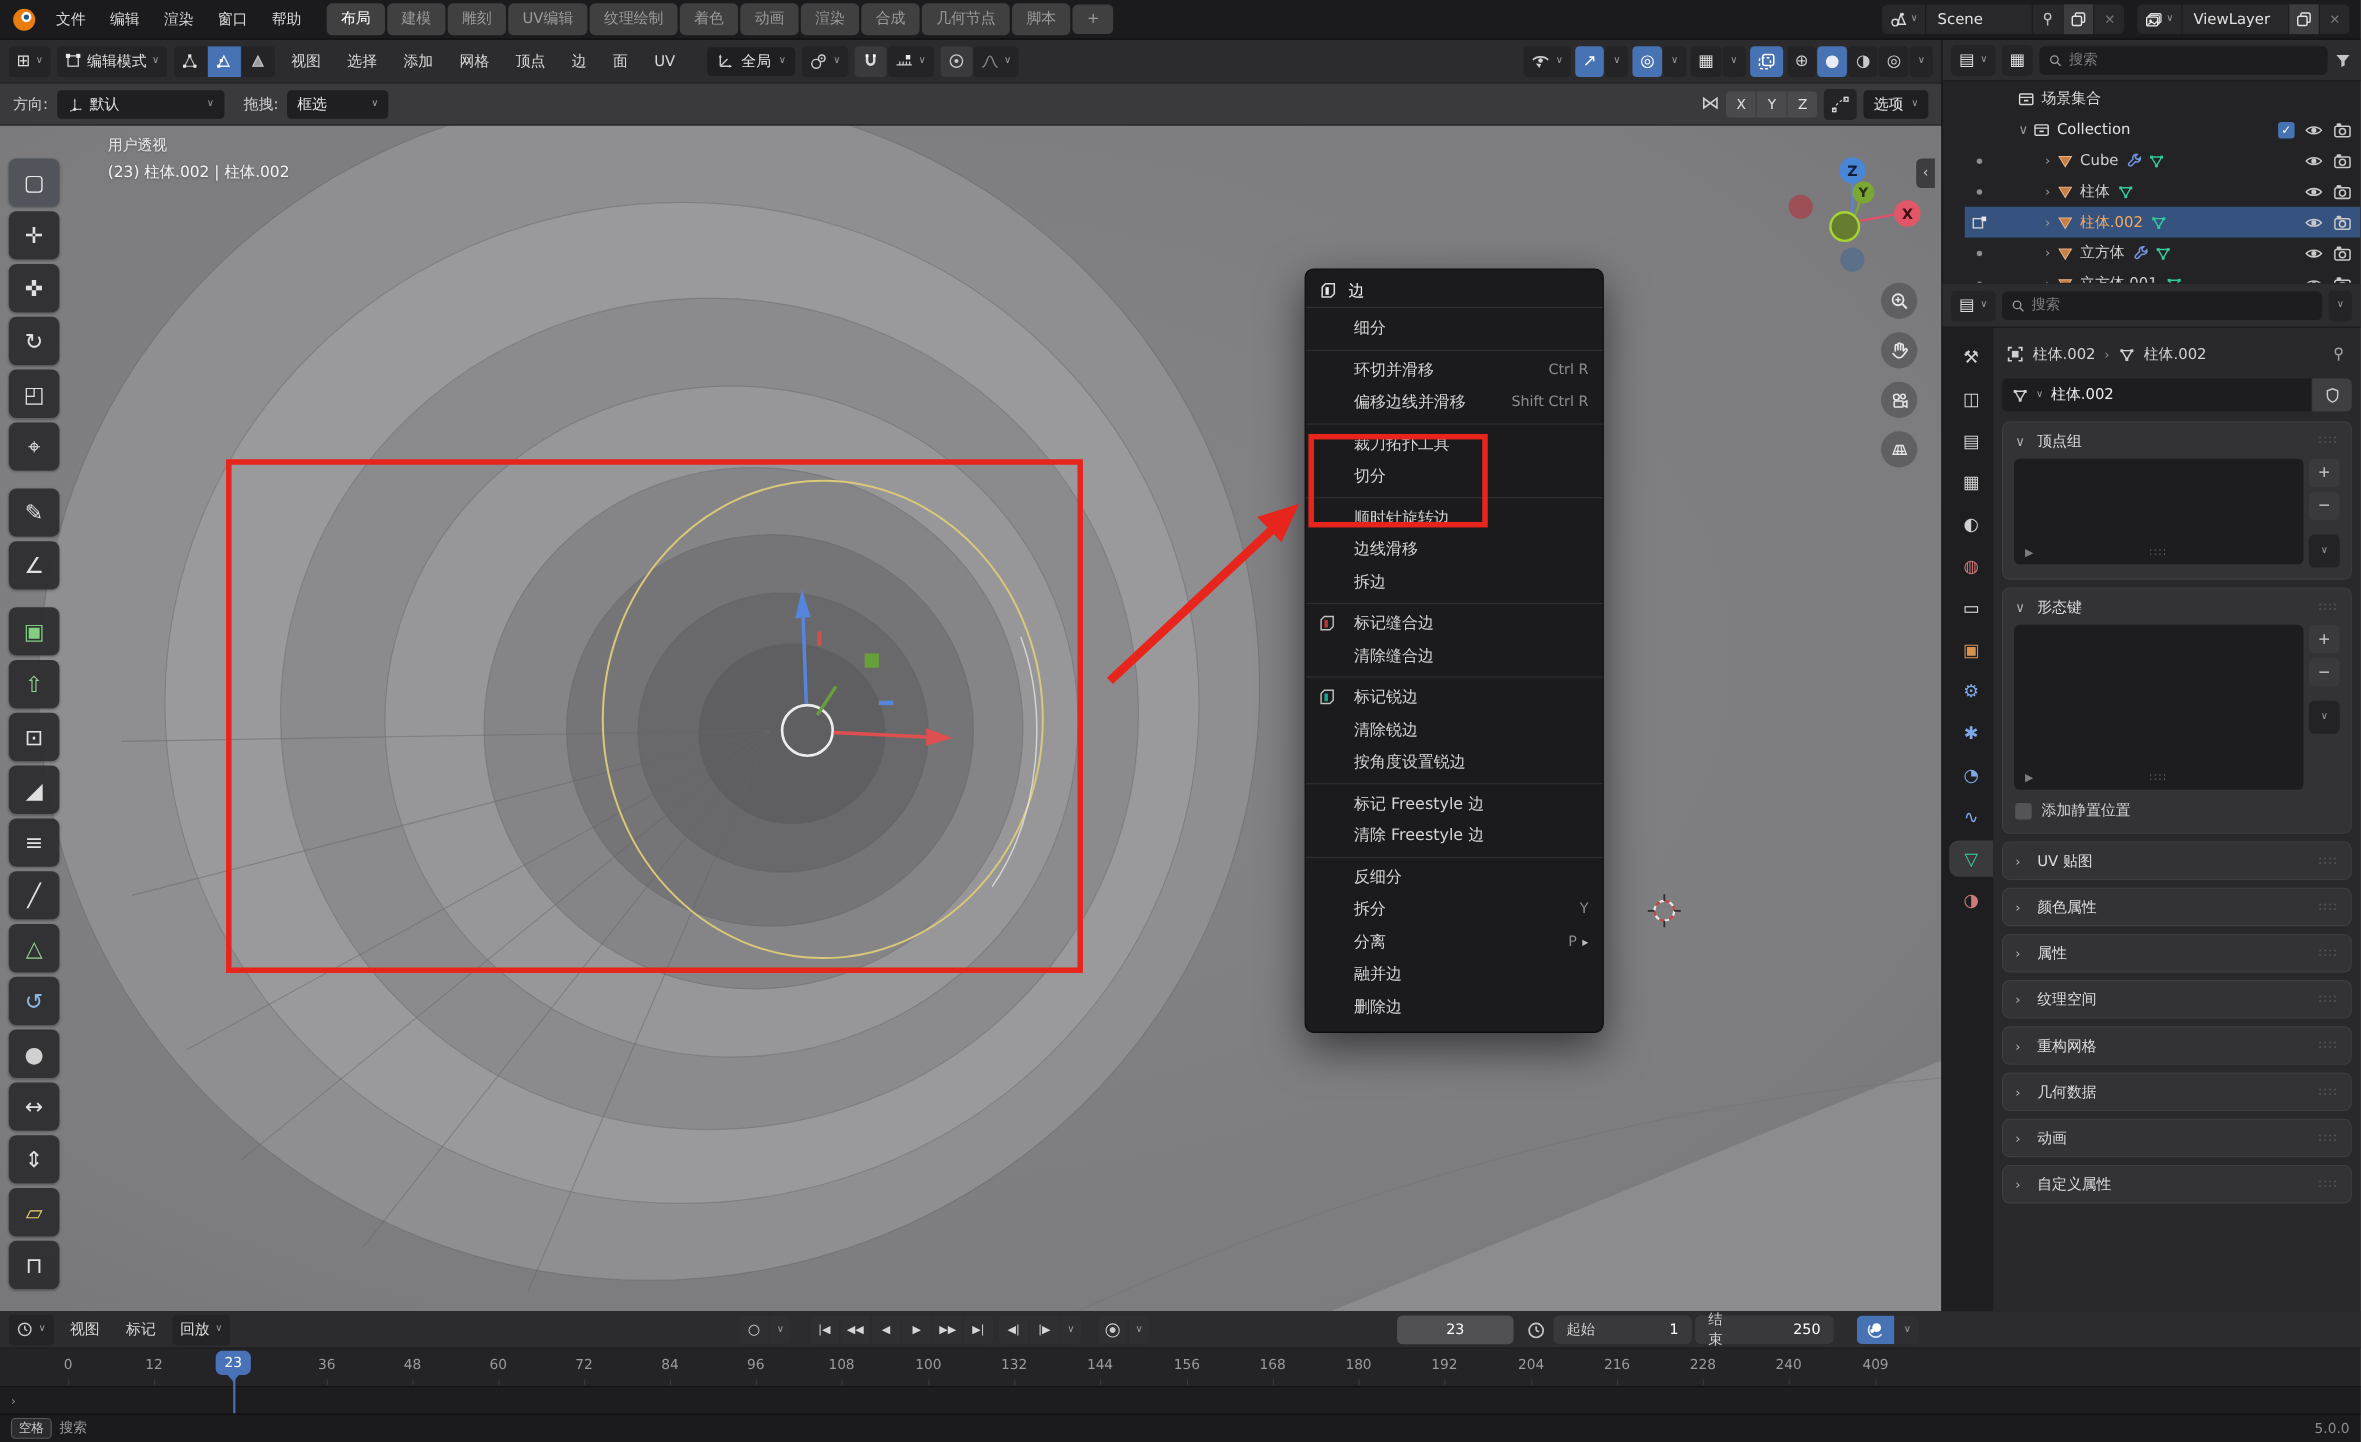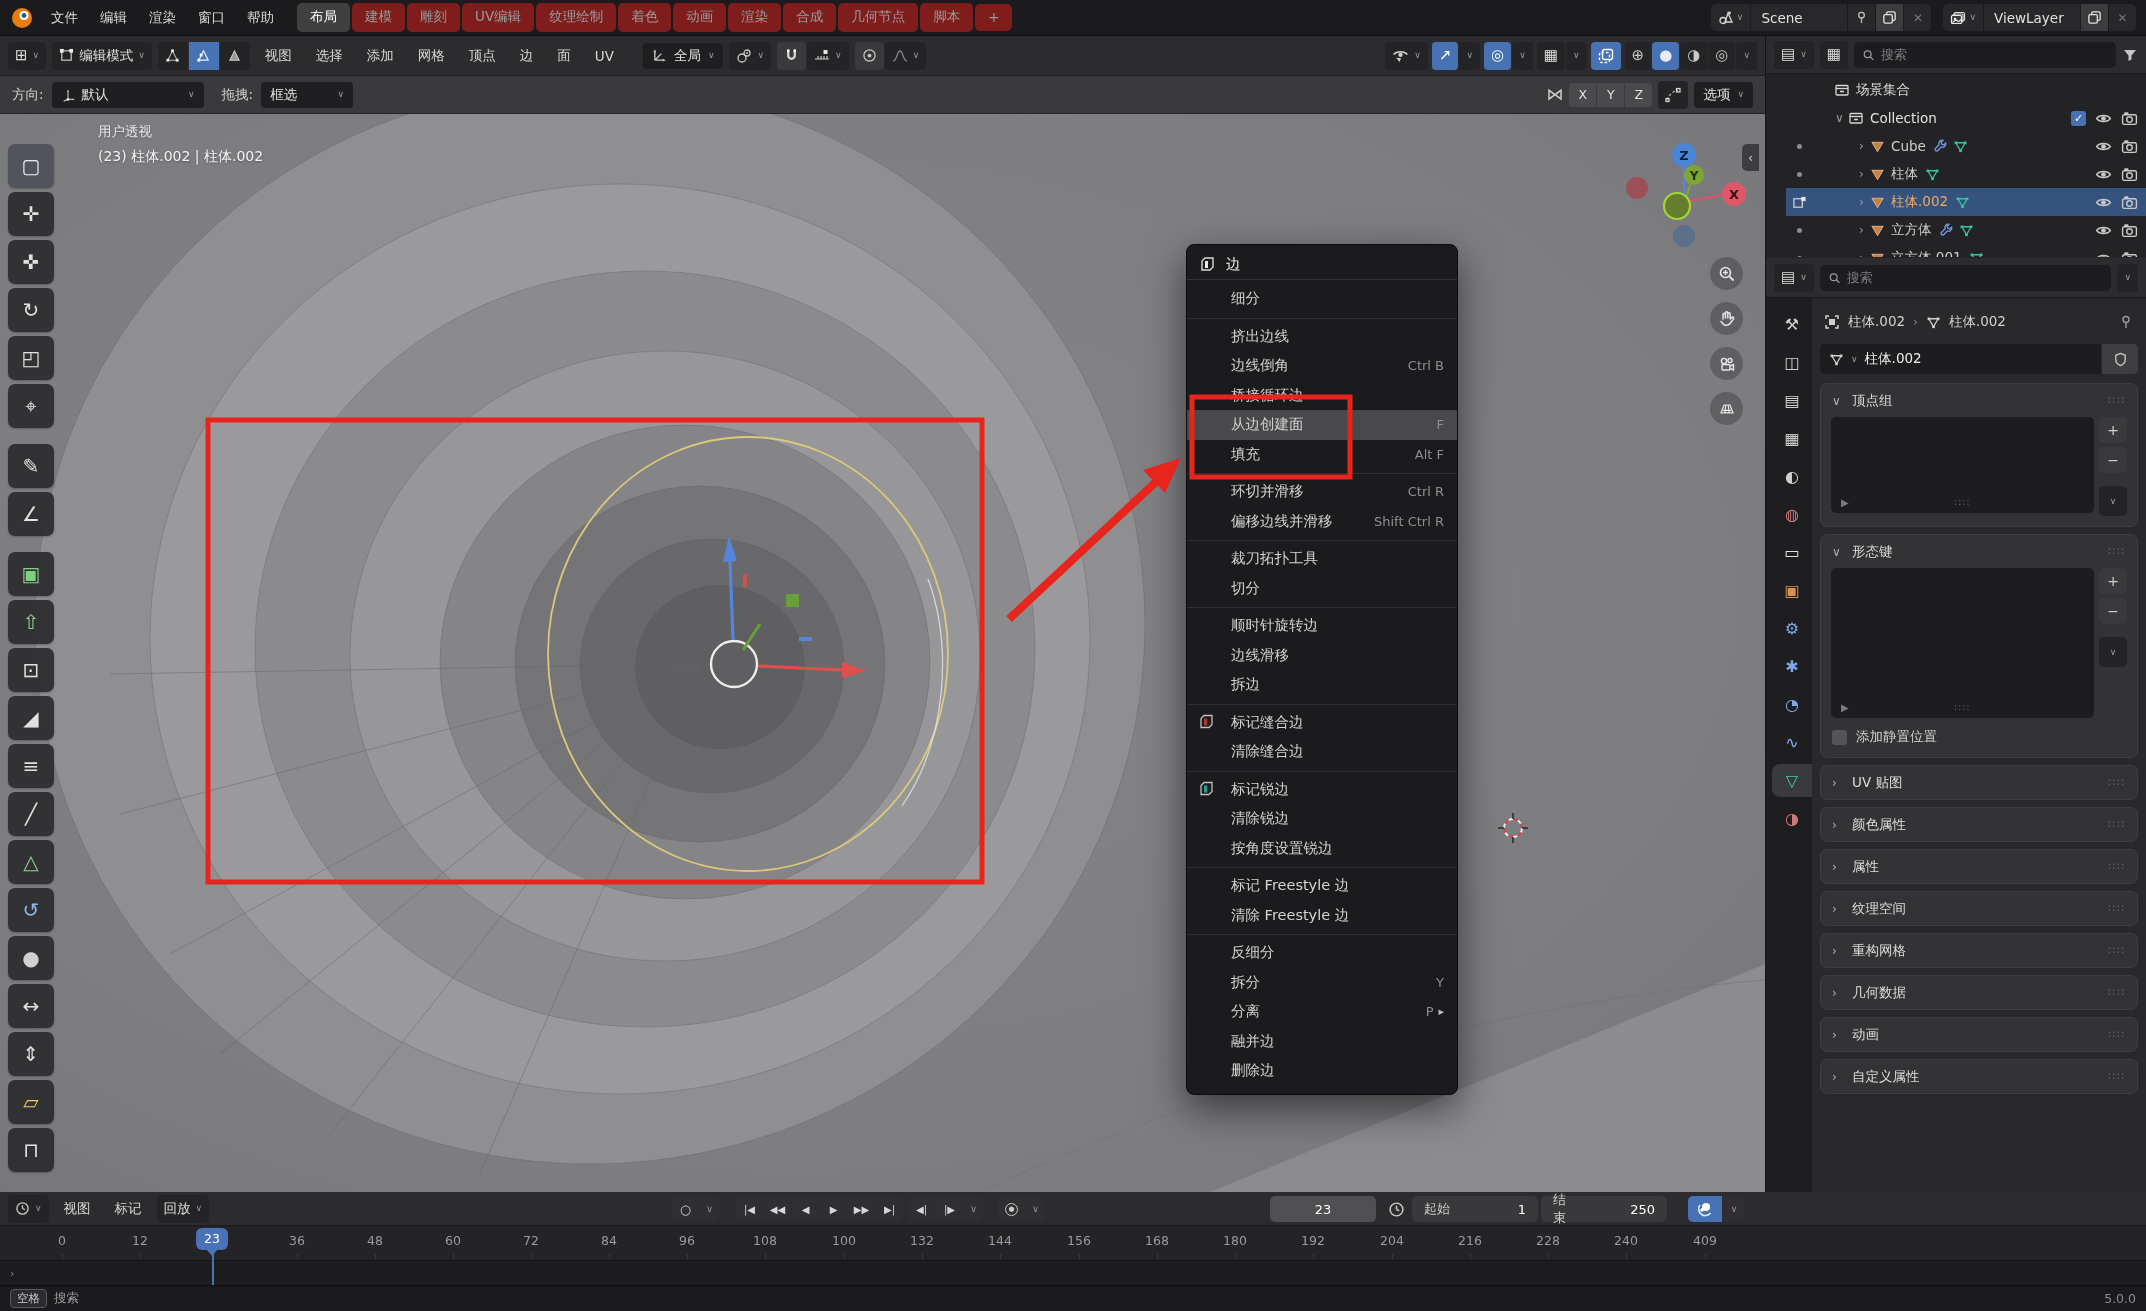--- a/index.html
+++ b/index.html
@@ -7,21 +7,21 @@
 body{position:relative;background:#1b1b1d;overflow:hidden;color:#d5d5d5;}
 svg{display:block;}
 .ddv{font-size:9px;color:#9a9a9c;line-height:1;}
 .grip{margin-left:auto;color:#646467;letter-spacing:2px;font-size:11px;}
 
 
 .topbar{position:absolute;left:0;top:0;width:2146px;height:36px;background:#1b1b1d;border-bottom:1px solid #101012;display:flex;align-items:center;padding:0 10px;z-index:20;}
 .logo{width:24px;height:24px;margin-right:6px;}
 .menu-label{font-size:13.5px;color:#d8d8d8;padding:0 11px;cursor:default;}
 .ws-tabs{display:flex;margin-left:12px;gap:2px;align-items:center;}
-.ws-tab{font-size:13.5px;color:#9b9b9b;background:#7f1d1d;padding:5px 13px 6px;border-radius:5px;}
+.ws-tab{font-size:13.5px;color:#9b9b9b;background:#404040;padding:5px 13px 6px;border-radius:5px;}
 .ws-tab.active{background:#404040;color:#ffffff;}
 .tb-right{margin-left:auto;display:flex;gap:12px;align-items:center;}
 .id-widget{display:flex;align-items:center;height:27px;background:#28282a;border-radius:5px;font-size:13.5px;color:#e2e2e2;}
 .idw-icon{display:flex;align-items:center;gap:3px;padding:0 7px;border-right:1px solid #1c1c1e;height:100%;}
 .idw-val{padding:0 10px;min-width:96px;}
 .idw-btn{width:28px;height:100%;display:flex;align-items:center;justify-content:center;border-left:1px solid #1c1c1e;}
 .idw-btn.lt{background:#3c3c3f;}
 .xgl{color:#77777a;font-size:12px;}
 
 
@@ -632,58 +632,20 @@
 
           <div class="cm-item">
 
             <span class="cm-label">细分</span>
             <span class="cm-short"></span>
 
           </div>
 
       </div>
 
-      <div class="cm-group">
-
-          <div class="cm-item">
-
-            <span class="cm-label">挤出边线</span>
-            <span class="cm-short"></span>
-
-          </div>
-
-          <div class="cm-item">
-
-            <span class="cm-label">边线倒角</span>
-            <span class="cm-short">Ctrl B</span>
-
-          </div>
-
-          <div class="cm-item">
-
-            <span class="cm-label">桥接循环边</span>
-            <span class="cm-short"></span>
-
-          </div>
-
-          <div class="cm-item hl">
-
-            <span class="cm-label">从边创建面</span>
-            <span class="cm-short">F</span>
-
-          </div>
-
-          <div class="cm-item">
-
-            <span class="cm-label">填充</span>
-            <span class="cm-short">Alt F</span>
-
-          </div>
-
-      </div>
 
       <div class="cm-group">
 
           <div class="cm-item">
 
             <span class="cm-label">环切并滑移</span>
             <span class="cm-short">Ctrl R</span>
 
           </div>
 

